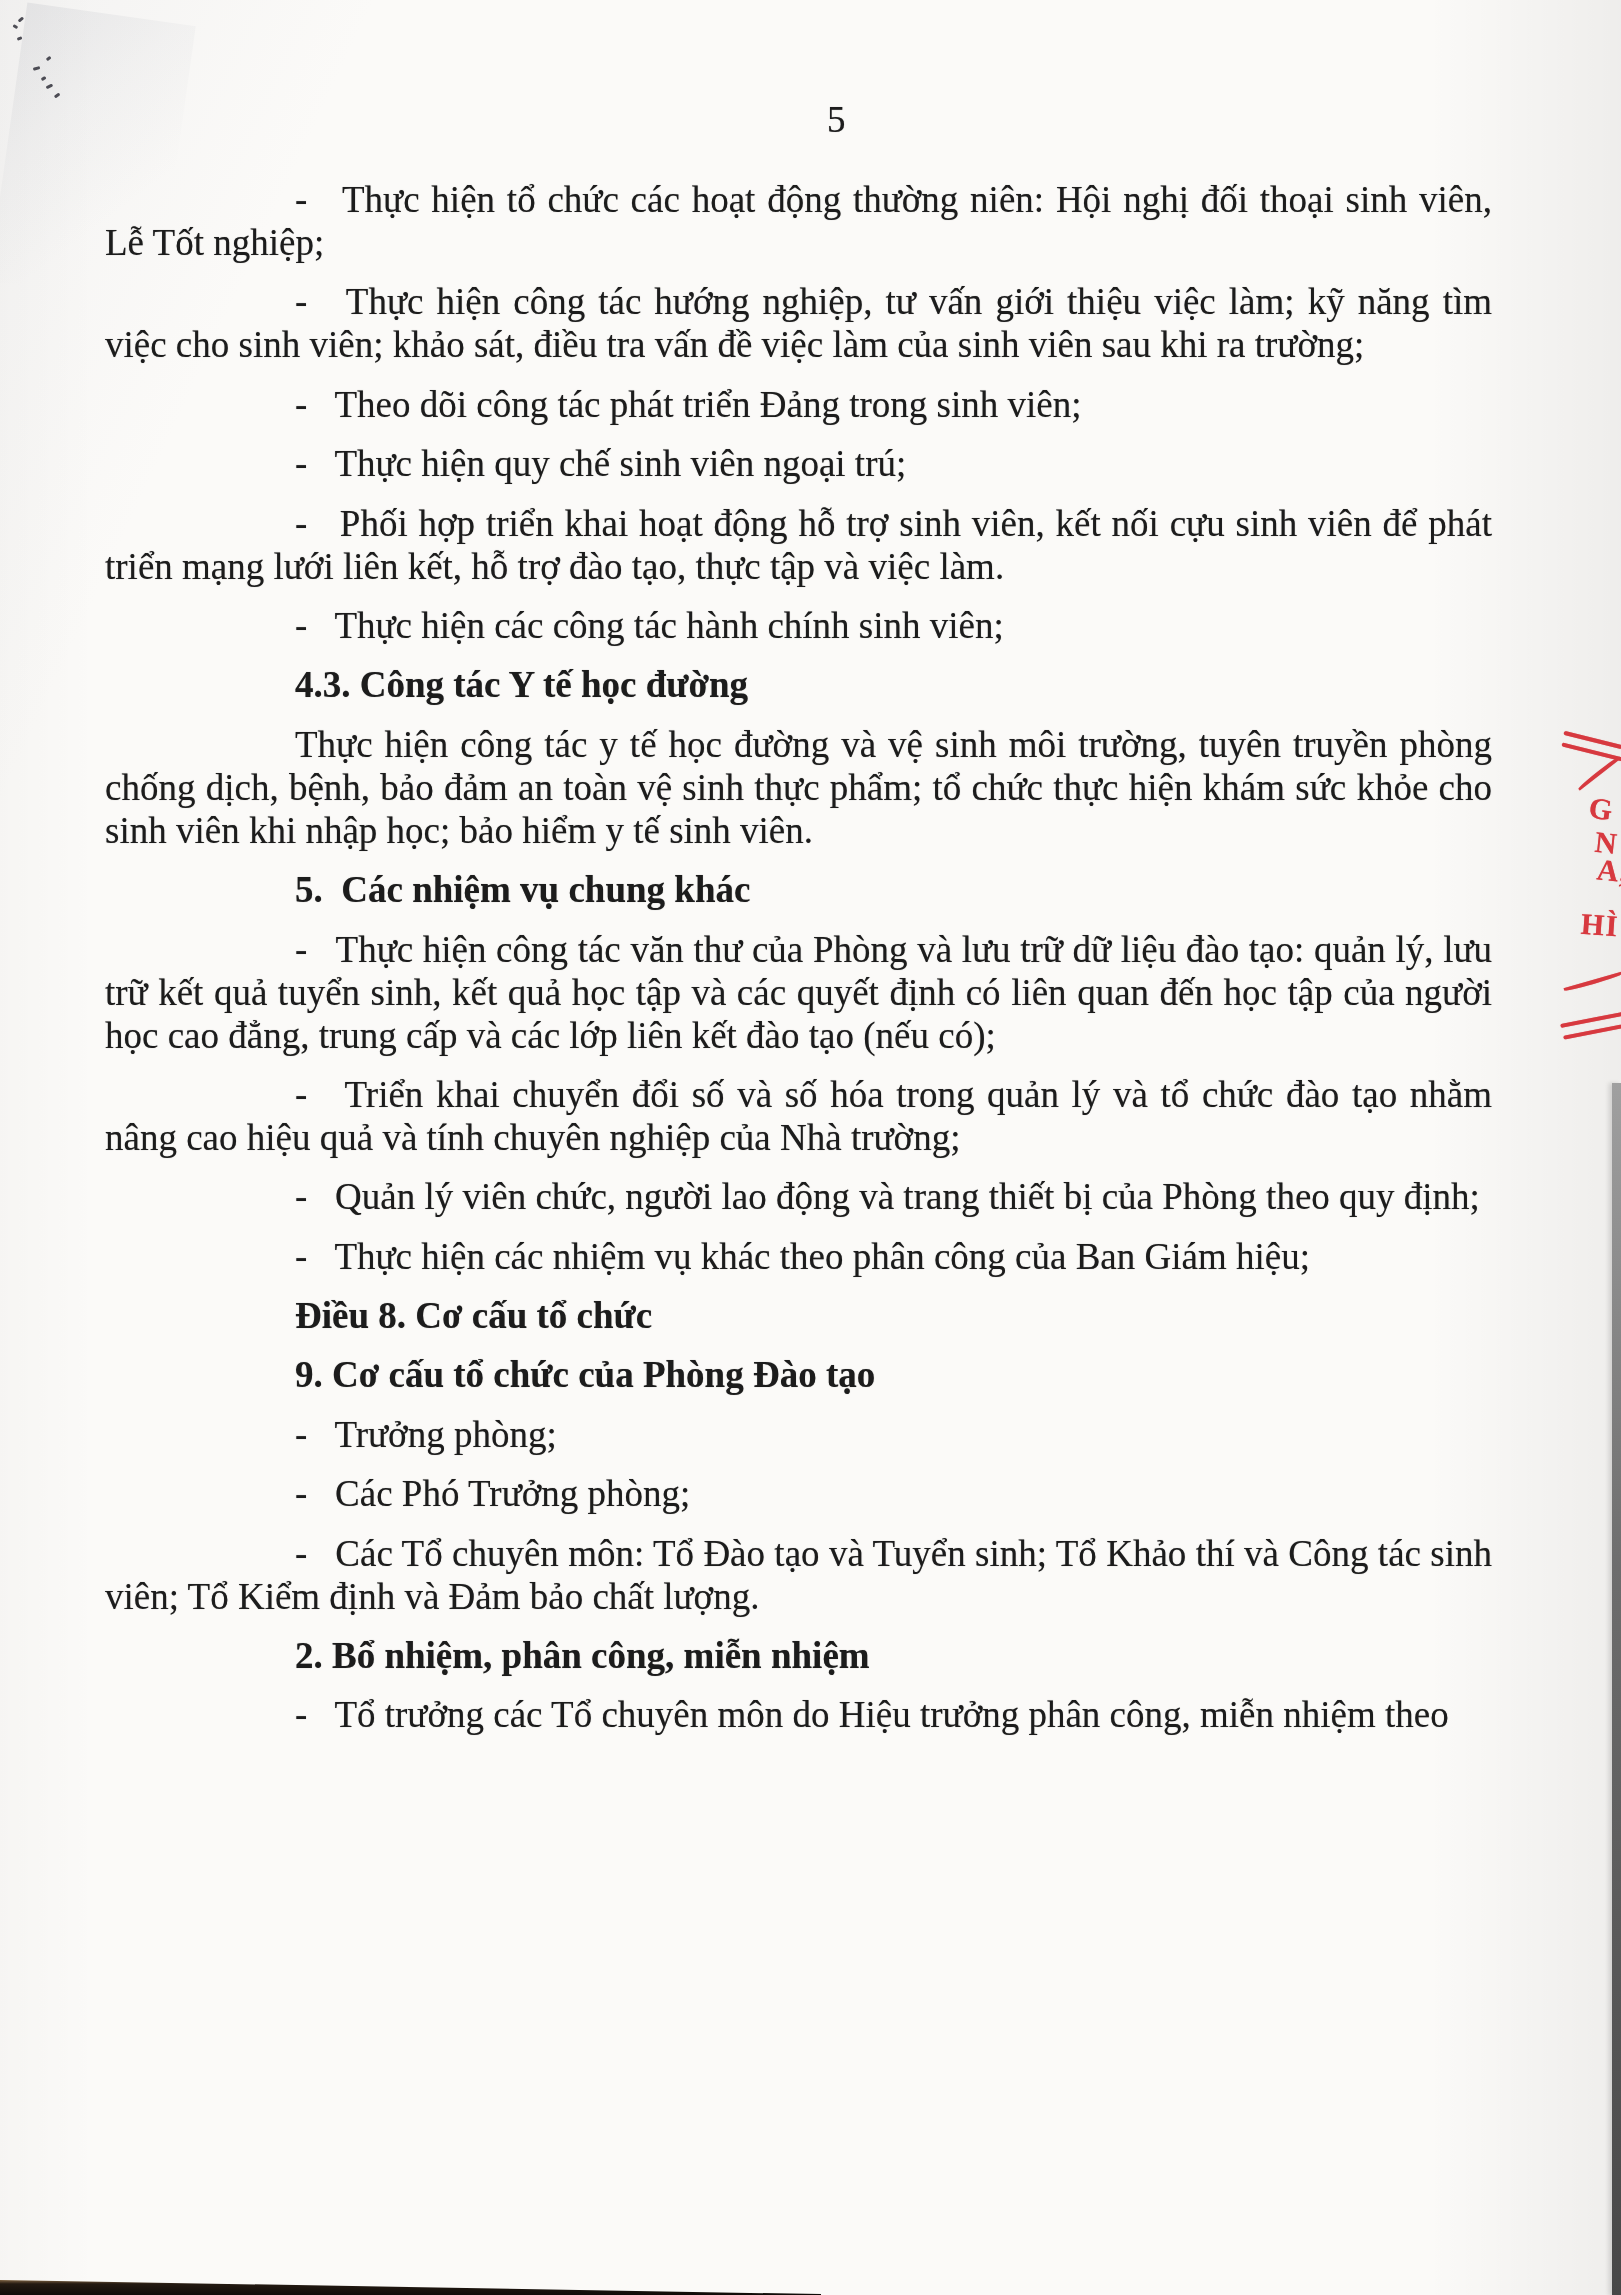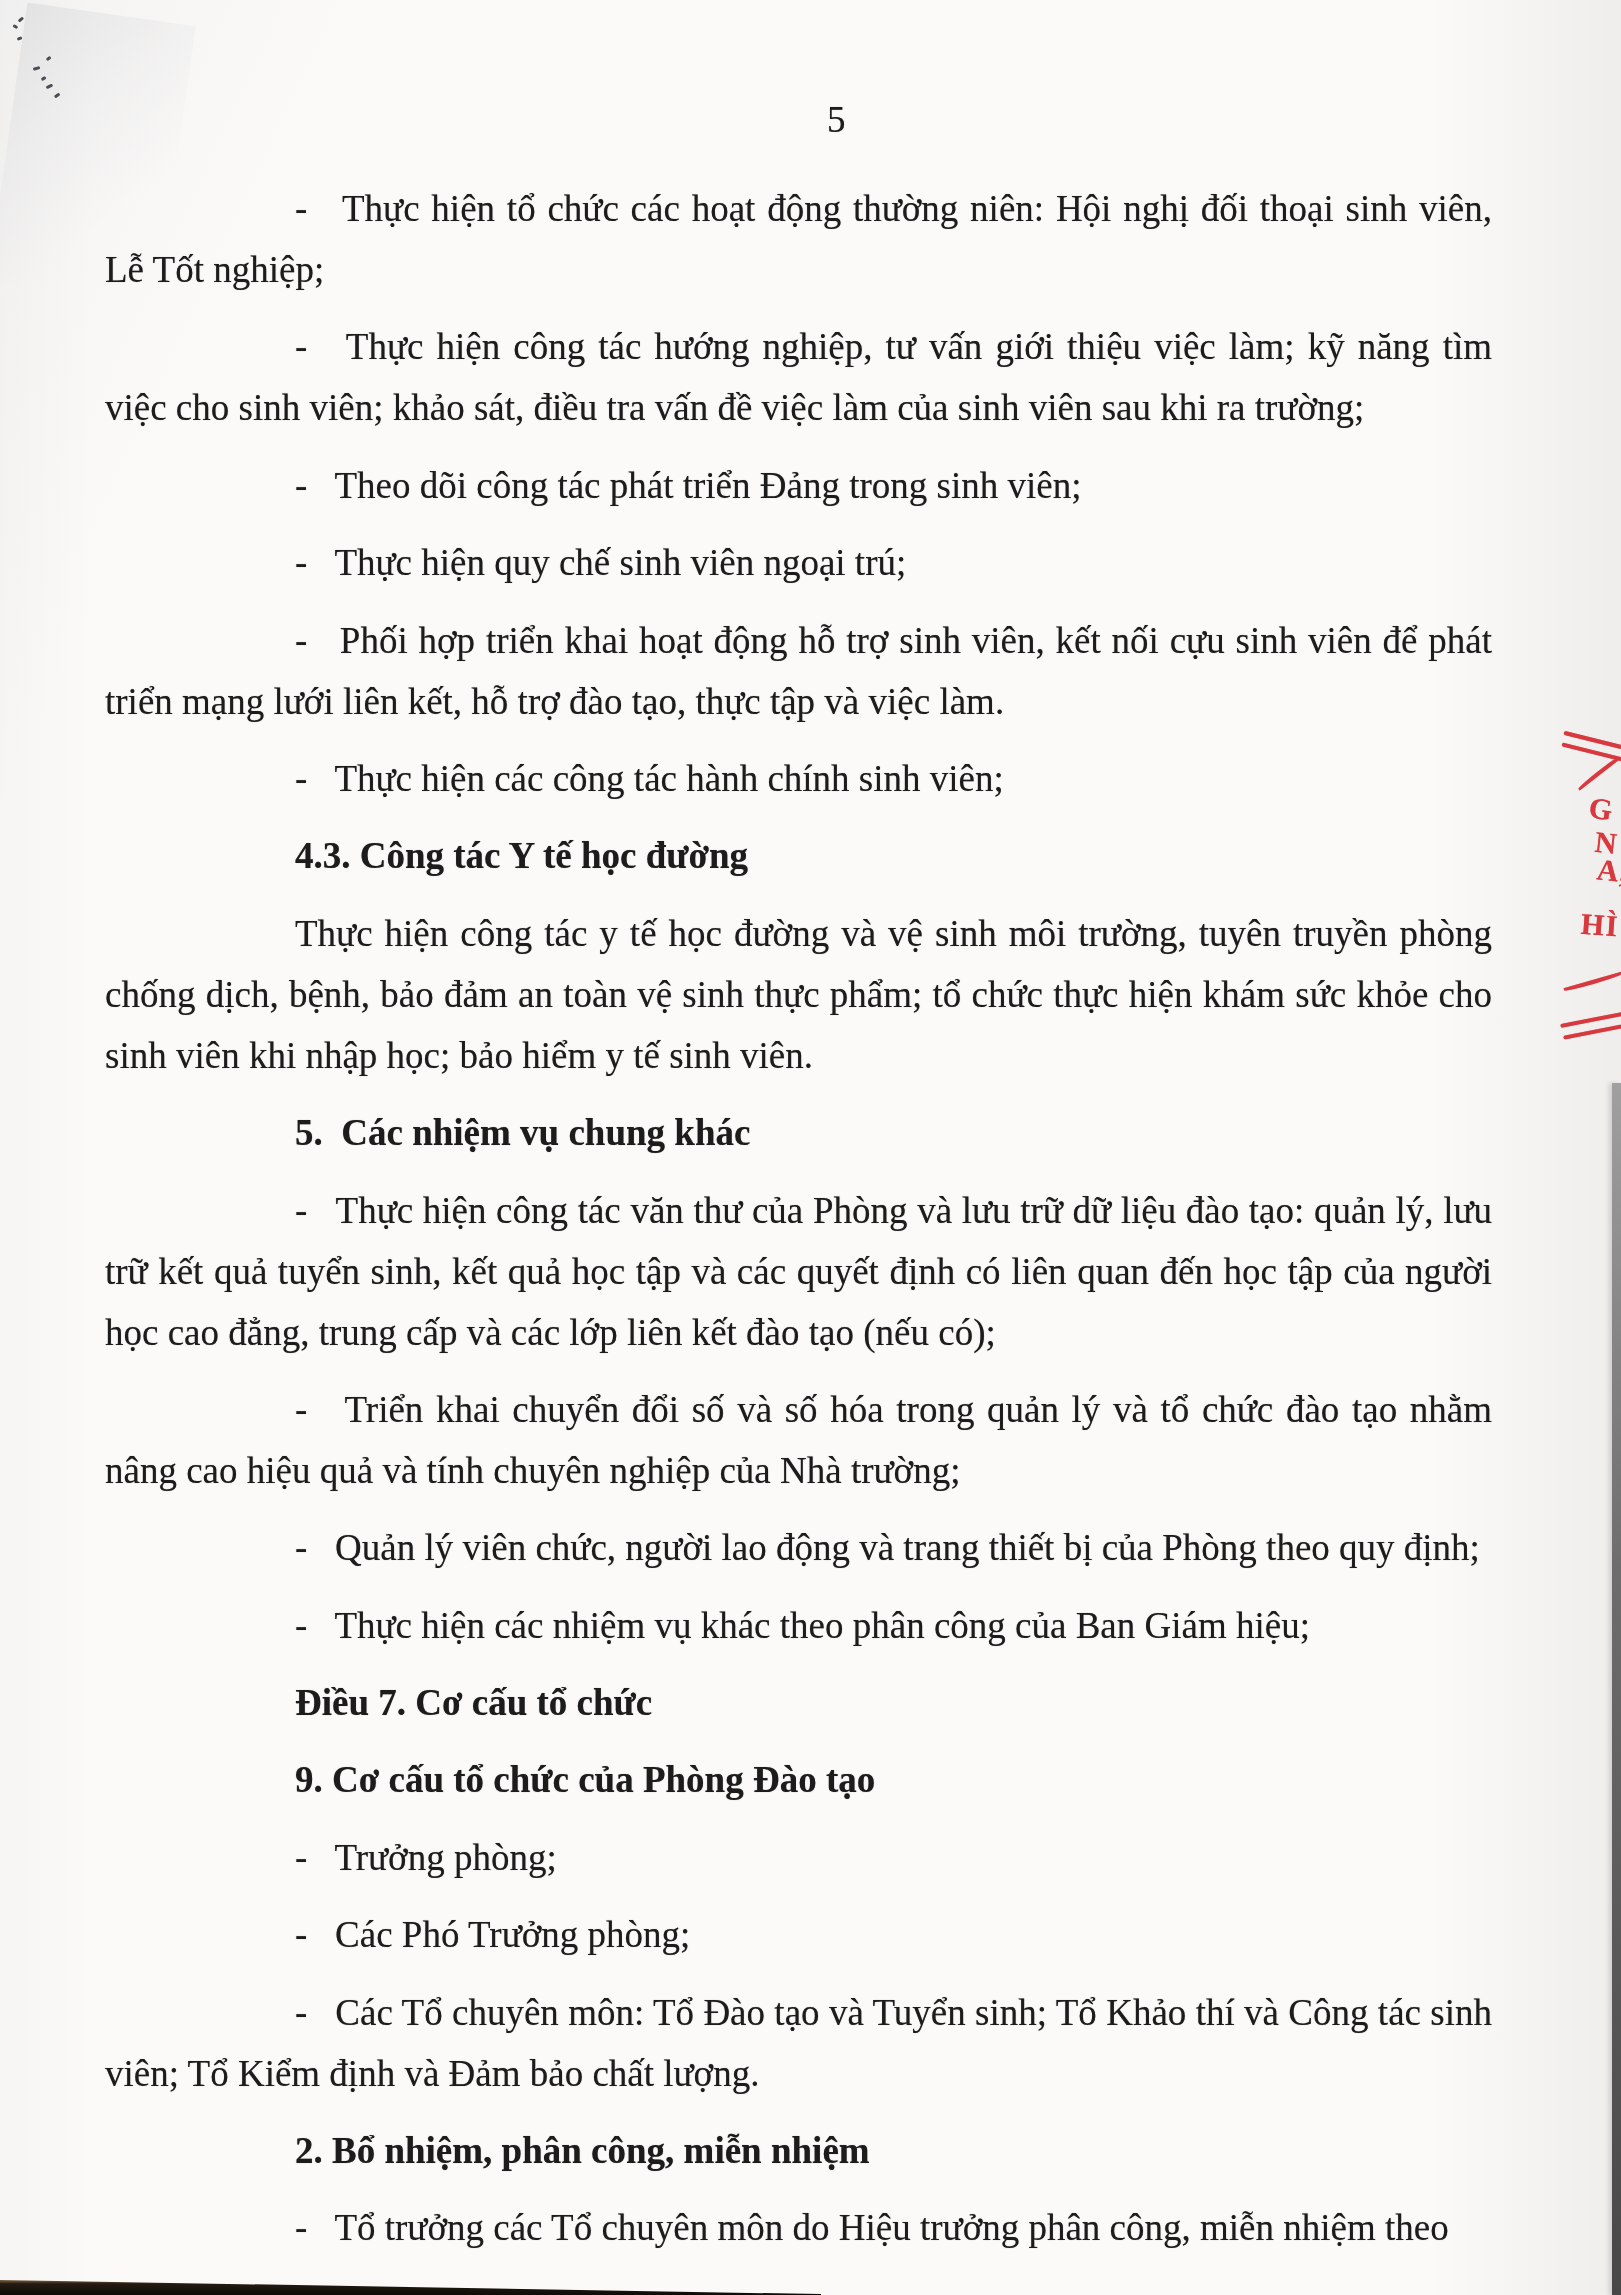--- a/index.html
+++ b/index.html
@@ -27,21 +27,21 @@
     color: #1d1d1d;
     text-shadow: 0 0 0.7px rgba(0,0,0,0.55);
   }
   .doc-body {
     position: absolute;
     top: 178px;
     left: 105px;
     width: 1387px;
     color: #1c1c1c;
     font-size: 37px;
-    line-height: 61px;
+    line-height: 43px;
     text-align: justify;
     text-shadow: 0 0 0.8px rgba(20,20,20,0.5);
   }
   .doc-body p.para {
     margin: 0 0 16.4px 0;
     text-indent: 190px;
   }
   .doc-body p.para.bold { font-weight: bold; }
 
   
@@ -132,21 +132,21 @@
       <p class="para">-&nbsp;&nbsp; Thực hiện quy chế sinh viên ngoại trú;</p>
       <p class="para">-&nbsp;&nbsp; Phối hợp triển khai hoạt động hỗ trợ sinh viên, kết nối cựu sinh viên để phát triển mạng lưới liên kết, hỗ trợ đào tạo, thực tập và việc làm.</p>
       <p class="para">-&nbsp;&nbsp; Thực hiện các công tác hành chính sinh viên;</p>
       <p class="para bold">4.3. Công tác Y tế học đường</p>
       <p class="para">Thực hiện công tác y tế học đường và vệ sinh môi trường, tuyên truyền phòng chống dịch, bệnh, bảo đảm an toàn vệ sinh thực phẩm; tổ chức thực hiện khám sức khỏe cho sinh viên khi nhập học; bảo hiểm y tế sinh viên.</p>
       <p class="para bold">5.&nbsp; Các nhiệm vụ chung khác</p>
       <p class="para">-&nbsp;&nbsp; Thực hiện công tác văn thư của Phòng và lưu trữ dữ liệu đào tạo: quản lý, lưu trữ kết quả tuyển sinh, kết quả học tập và các quyết định có liên quan đến học tập của người học cao đẳng, trung cấp và các lớp liên kết đào tạo (nếu có);</p>
       <p class="para">-&nbsp;&nbsp; Triển khai chuyển đổi số và số hóa trong quản lý và tổ chức đào tạo nhằm nâng cao hiệu quả và tính chuyên nghiệp của Nhà trường;</p>
       <p class="para">-&nbsp;&nbsp; Quản lý viên chức, người lao động và trang thiết bị của Phòng theo quy định;</p>
       <p class="para">-&nbsp;&nbsp; Thực hiện các nhiệm vụ khác theo phân công của Ban Giám hiệu;</p>
-      <p class="para bold">Điều 7. Cơ cấu tổ chức</p>
+      <p class="para bold">Điều 8. Cơ cấu tổ chức</p>
       <p class="para bold">9. Cơ cấu tổ chức của Phòng Đào tạo</p>
       <p class="para">-&nbsp;&nbsp; Trưởng phòng;</p>
       <p class="para">-&nbsp;&nbsp; Các Phó Trưởng phòng;</p>
       <p class="para">-&nbsp;&nbsp; Các Tổ chuyên môn: Tổ Đào tạo và Tuyển sinh; Tổ Khảo thí và Công tác sinh viên; Tổ Kiểm định và Đảm bảo chất lượng.</p>
       <p class="para bold">2. Bổ nhiệm, phân công, miễn nhiệm</p>
       <p class="para">-&nbsp;&nbsp; Tổ trưởng các Tổ chuyên môn do Hiệu trưởng phân công, miễn nhiệm theo</p>
     </div>
 
   <div class="stroke dbl-top-a"></div>
   <div class="stroke dbl-top-b"></div>

